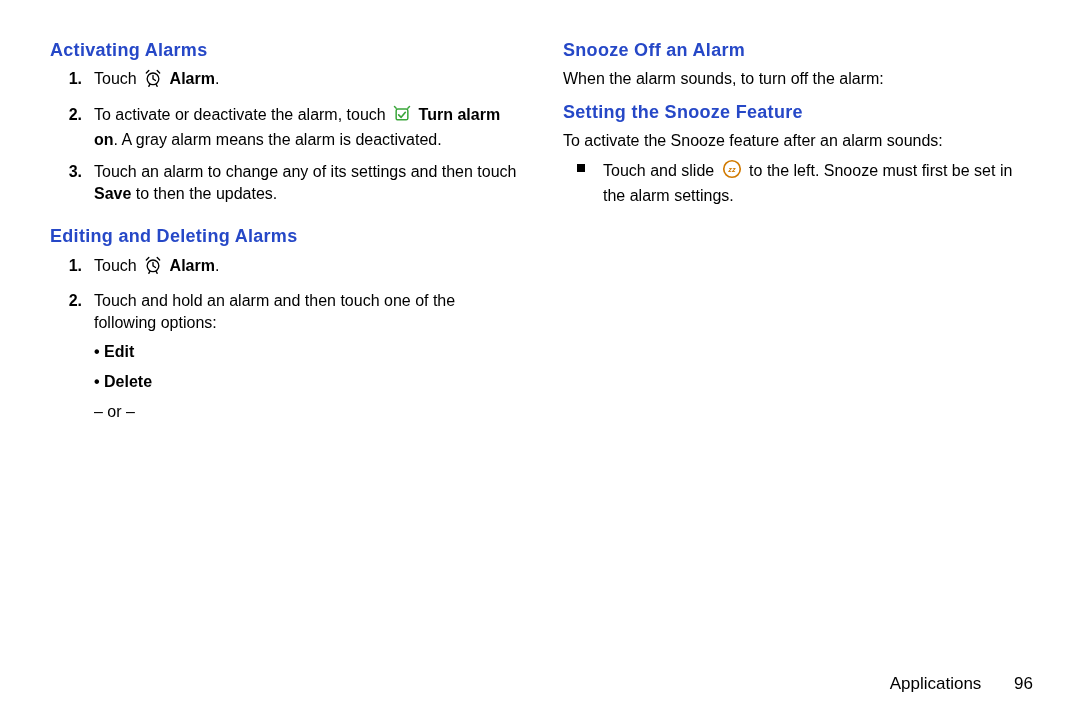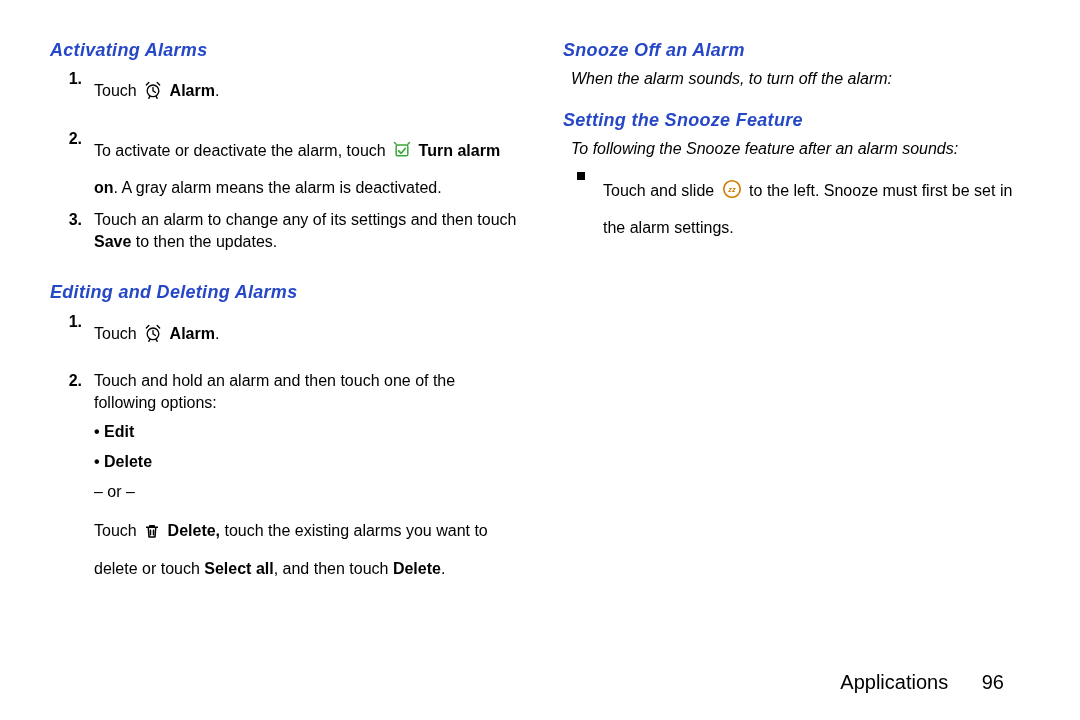--- a/index.html
+++ b/index.html
@@ -21,28 +21,27 @@
     padding: 38px 50px 0 50px;
     display: flex;
     gap: 46px;
   }
   .col {
     flex: 1 1 0;
     min-width: 0;
   }
   .section-title {
     color: #2648c7;
-    font-style: italic;
     font-weight: 800;
     font-size: 18px;
     letter-spacing: 0.3px;
     margin: 0 0 6px 0;
   }
   .mt {
-    margin-top: 18px;
+    margin-top: 10px;
   }
   ol.num {
     list-style: none;
     padding: 0 0 0 36px;
     margin: 0;
   }
   ol.num > li {
     position: relative;
     padding: 0 0 10px 8px;
   }
@@ -79,33 +78,32 @@
   }
   .sub-bullets > li {
     padding: 4px 0;
   }
   .dot::before {
     content: "• ";
     font-weight: 700;
   }
   .bold { font-weight: 700; }
   .intro {
-    margin: 0 0 6px 8px;
-    font-style: italic;
+    margin: 0 0 6px 0;
   }
   .icon {
     display: inline-block;
     vertical-align: -4px;
-    margin: 12px 2px;
+    margin: 0 2px;
   }
   .footer {
     position: absolute;
     bottom: 24px;
-    right: 76px;
-    font-size: 20px;
+    right: 47px;
+    font-size: 17px;
   }
   .footer .pn {
     display: inline-block;
     margin-left: 28px;
   }
 </style>
 </head>
 <body>
 
 <div class="page">
@@ -151,39 +149,32 @@
             </svg></span>
         <span class="bold">Alarm</span><span>.</span>
       </li>
       <li>
         <span class="marker">2.</span>
         <span>Touch and hold an alarm and then touch one of the following options:</span>
         <ul class="sub-bullets">
           <li class="dot bold">Edit</li>
           <li class="dot bold">Delete</li>
           <li>– or –</li>
-          <li>
-            <span>Touch </span><span class="icon"><svg width="18" height="18" viewBox="0 0 24 24">
-                  <path d="M4 7h16M9 7V5h6v2M7 7l1 13h8l1-13" fill="none" stroke="#000" stroke-width="2" stroke-linejoin="round"></path>
-                  <path d="M10 11v6M14 11v6" stroke="#000" stroke-width="2" stroke-linecap="round"></path>
-                </svg></span>
-            <span class="bold">Delete,</span><span> touch the existing alarms you want to delete or touch </span><span class="bold">Select all</span><span>, and then touch </span><span class="bold">Delete</span><span>.</span>
-          </li>
         </ul>
       </li>
     </ol>
   </div>
 
   <div class="col">
 
     <h3 class="section-title">Snooze Off an Alarm</h3>
     <p class="intro">When the alarm sounds, to turn off the alarm:</p>
 
     <h3 class="section-title mt">Setting the Snooze Feature</h3>
-    <p class="intro">To following the Snooze feature after an alarm sounds:</p>
+    <p class="intro">To activate the Snooze feature after an alarm sounds:</p>
     <ul class="sqbul">
       <li>
         <span>Touch and slide </span><span class="icon"><svg width="22" height="22" viewBox="0 0 24 24">
               <circle cx="12" cy="12" r="9" fill="none" stroke="#d17a00" stroke-width="1.8"></circle>
               <text x="12" y="15" text-anchor="middle" font-size="8" font-weight="bold" font-style="italic" fill="#d17a00" font-family="Arial">zz</text>
             </svg></span><span> to the left. Snooze must first be set in the alarm settings.</span>
       </li>
     </ul>
   </div>
 

